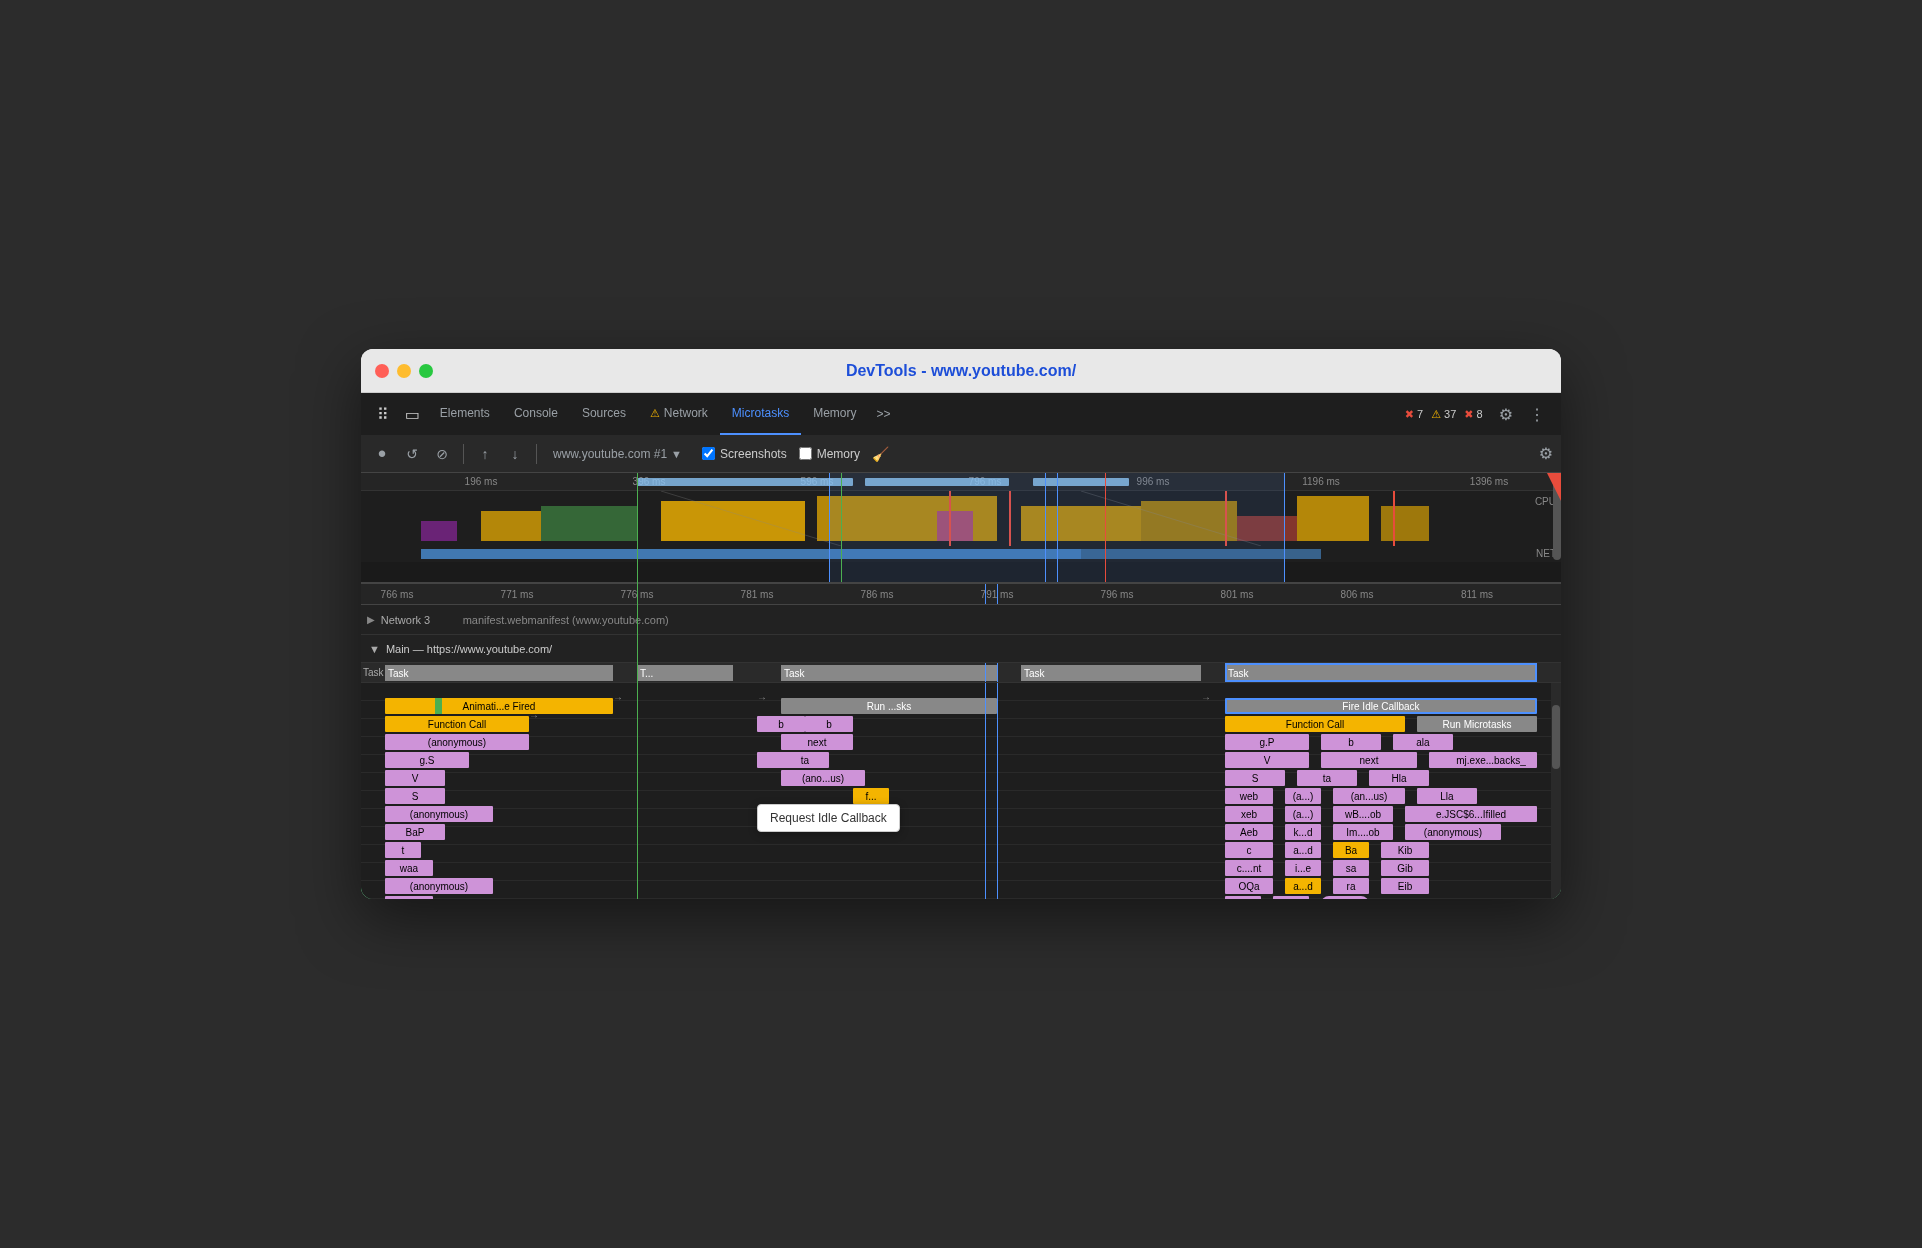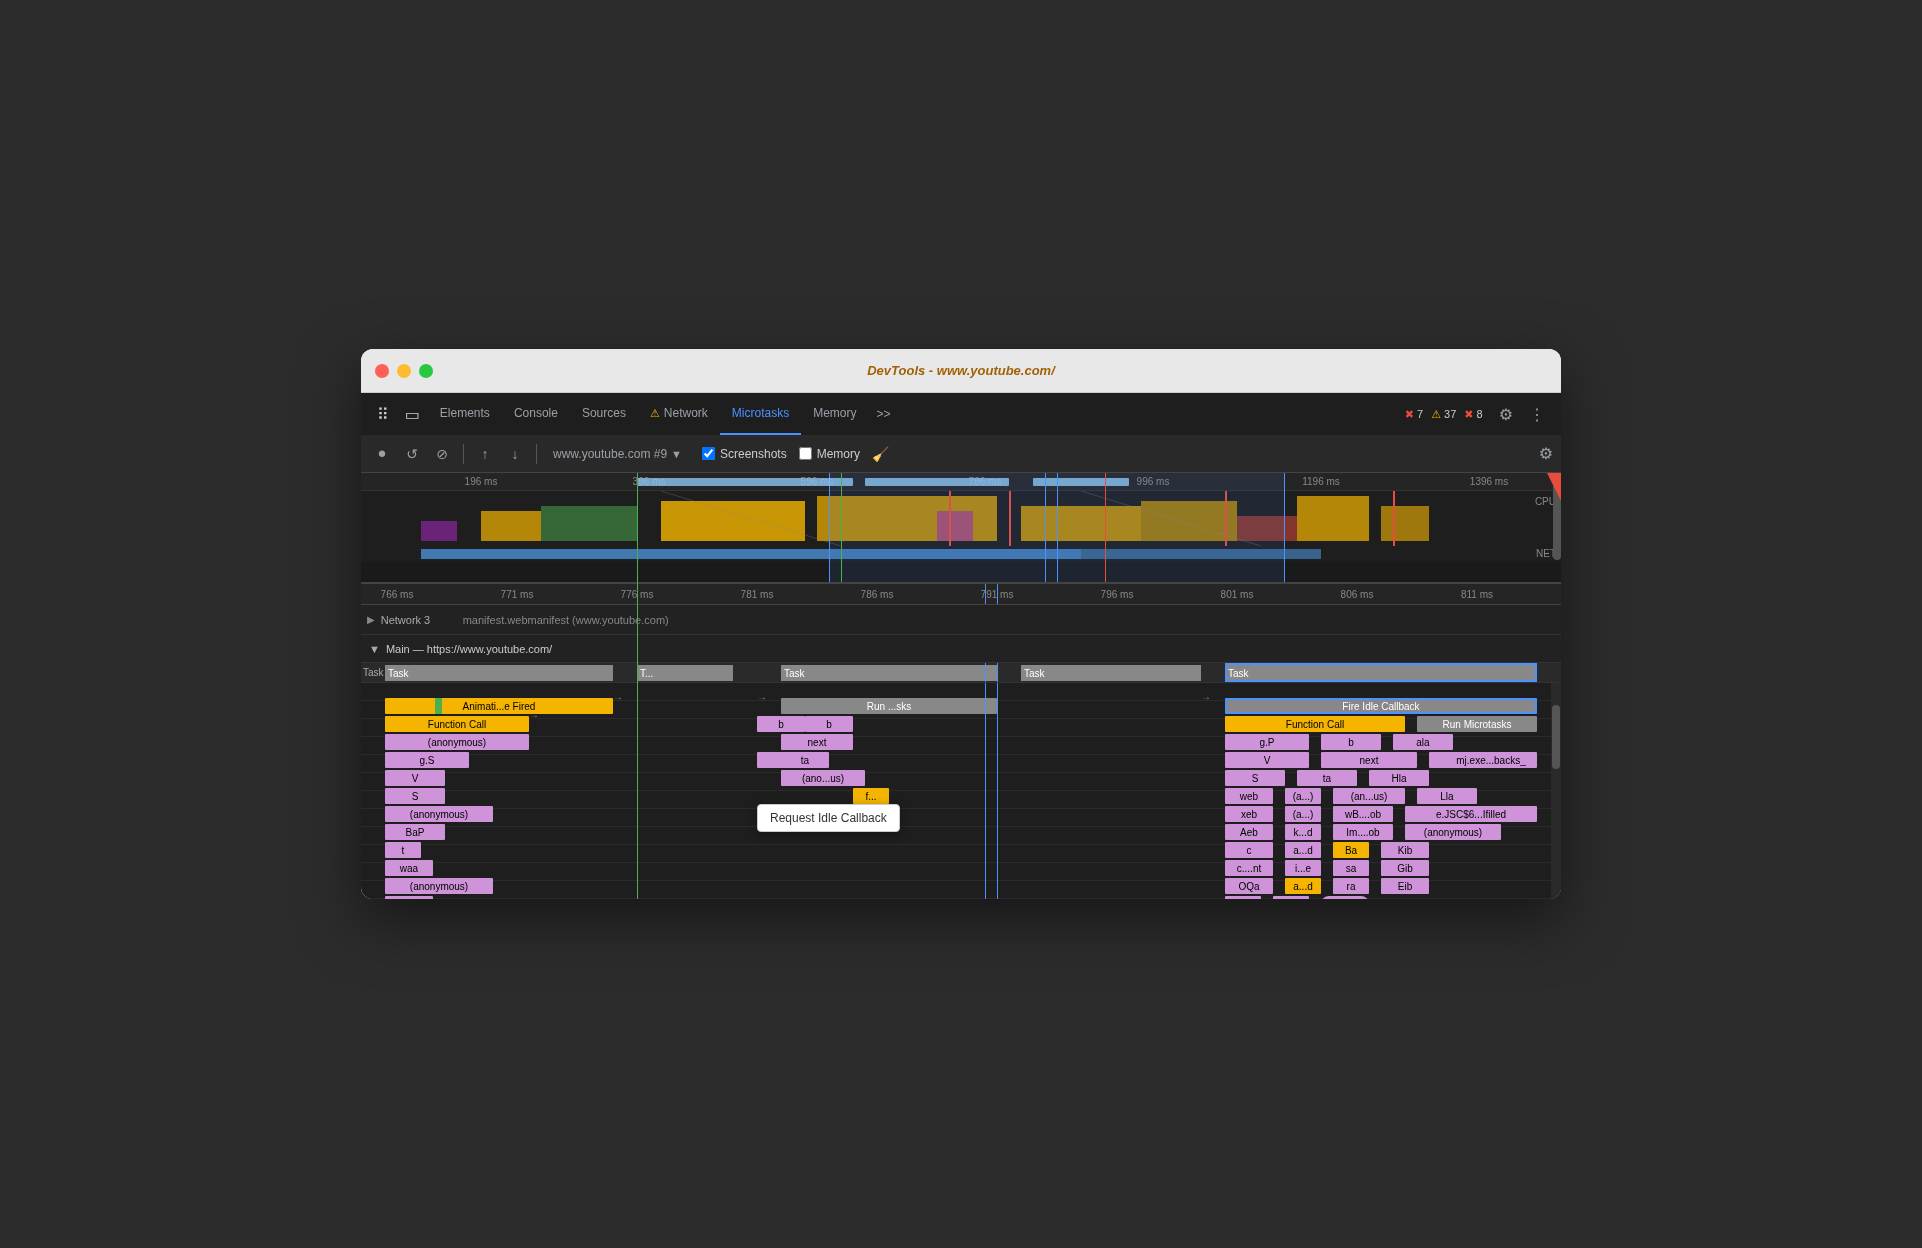--- a/index.html
+++ b/index.html
@@ -33,24 +33,23 @@
       display: flex;
       gap: 8px;
     }
     .tb-btn {
       width: 14px; height: 14px; border-radius: 50%;
     }
     .tb-close { background: #ff5f57; }
     .tb-min { background: #febc2e; }
     .tb-max { background: #28c840; }
     .titlebar-title {
-      font-size: 13px;
+      font-size: 16px;
       font-weight: 600;
-      color: #a16207;
-      font-style: italic;
+      color: #1d4ed8;
     }
 
     
     .devtools-tabs {
       background: #1e1e1e;
       display: flex;
       align-items: center;
       height: 42px;
       padding: 0 8px;
       gap: 0;
@@ -398,21 +397,21 @@
 
   <div class="perf-toolbar">
     <div class="pt-btn">⏺</div>
     <div class="pt-btn">↺</div>
     <div class="pt-btn">⊘</div>
     <div class="pt-separator"></div>
     <div class="pt-btn">↑</div>
     <div class="pt-btn">↓</div>
     <div class="pt-separator"></div>
     <div class="pt-url">
-      <span>www.youtube.com #9</span>
+      <span>www.youtube.com #1</span>
       <span class="pt-dropdown">▼</span>
     </div>
     <div class="pt-checks">
       <label class="pt-check">
         <input type="checkbox" checked="" style="">
         <span>Screenshots</span>
       </label>
       <label class="pt-check">
         <input type="checkbox" style="">
         <span>Memory</span>

